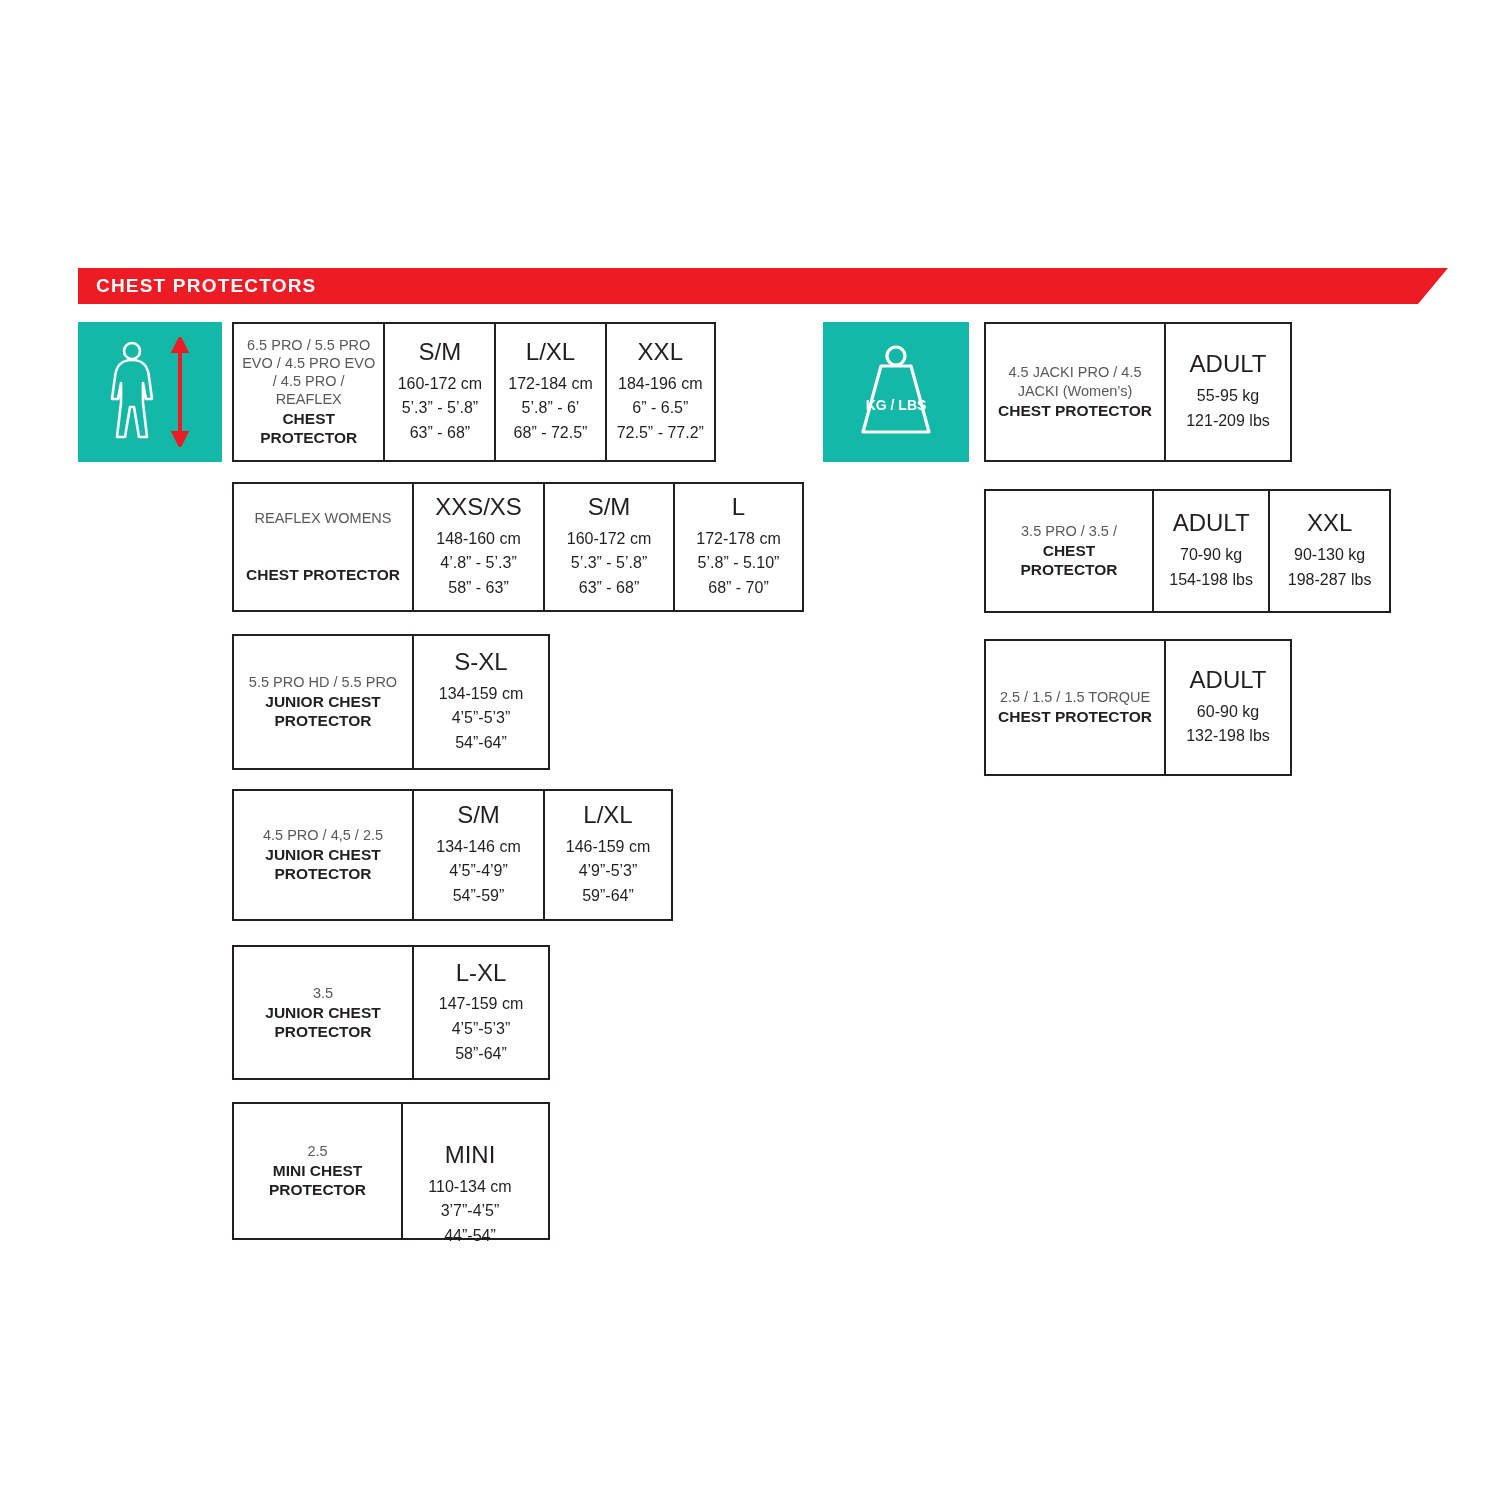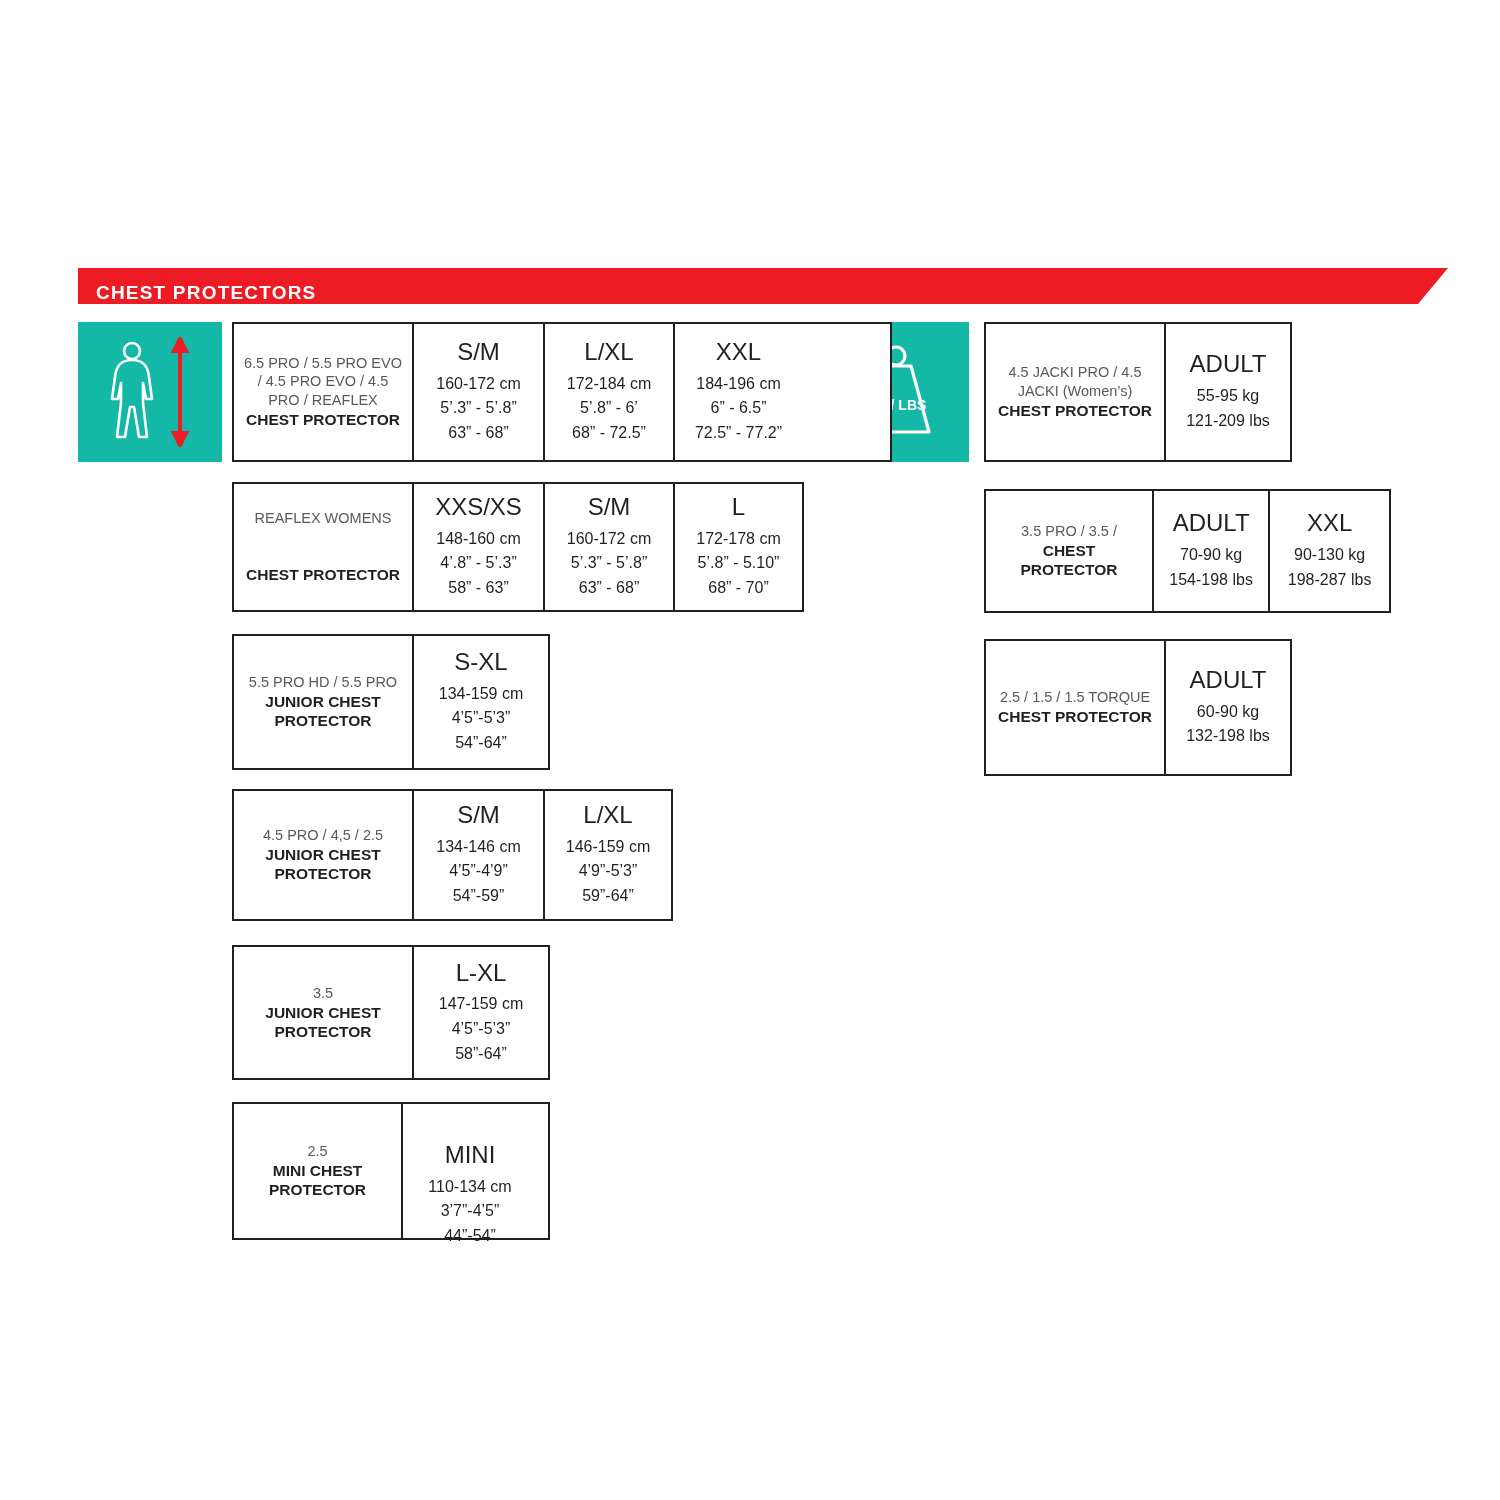--- a/index.html
+++ b/index.html
@@ -24,21 +24,21 @@
     width: 1370px;
     height: 36px;
   }
   .banner-shape {
     position: absolute;
     inset: 0;
   }
   .banner-title {
     position: absolute;
     left: 18px;
-    top: 14px;
+    top: 7px;
     font-size: 19px;
     font-weight: bold;
     letter-spacing: 1.2px;
     color: #ffffff;
     font-family: "Liberation Sans", sans-serif;
   }
 
   
   .icon-box {
     position: absolute;
@@ -91,21 +91,21 @@
     line-height: 1.15;
     margin-bottom: 6px;
   }
   .size-val {
     font-size: 16px;
     color: #231f20;
     line-height: 1.55;
   }
 
   
-  #t1 { left: 232px; top: 322px; width: 660px; height: 140px; }
+  #t1 { left: 232px; top: 322px; width: 484px; height: 140px; }
   #t1 .c0 { width: 180px; }
   #t1 .c1 { width: 131px; }
   #t1 .c2 { width: 130px; }
   #t1 .c3 { width: 127px; }
 
   #t2 { left: 232px; top: 482px; width: 572px; height: 130px; }
   #t2 .c0 { width: 180px; gap: 36px; }
   #t2 .c1 { width: 131px; }
   #t2 .c2 { width: 130px; }
   #t2 .c3 { width: 127px; }

